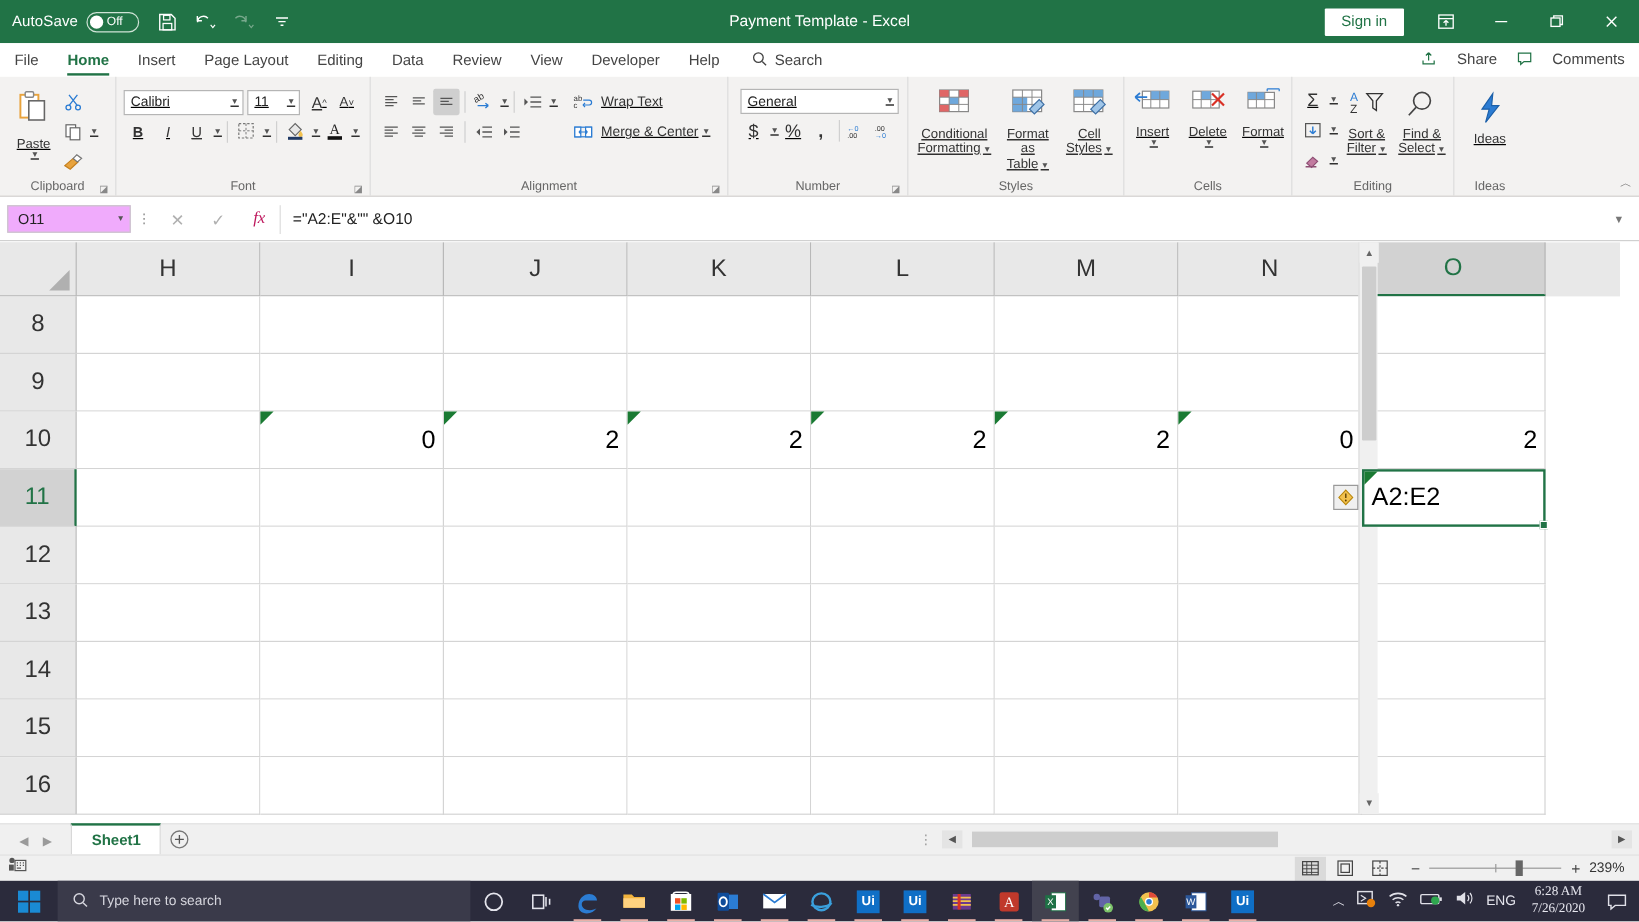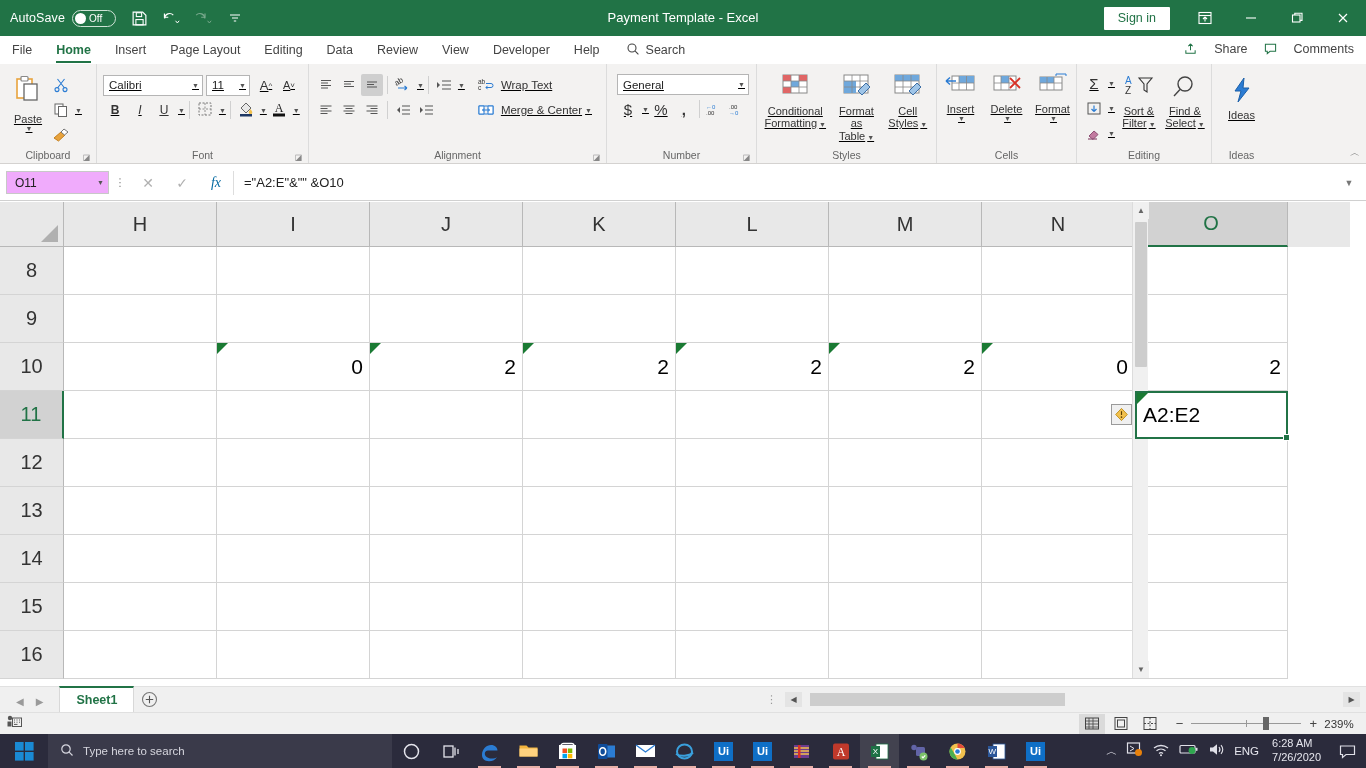--- a/index.html
+++ b/index.html
@@ -124,21 +124,21 @@
     width: 103px; height: 23px; border: 1px solid #c8c8c8; background: #f0abfc;
     display: flex; align-items: center; justify-content: space-between;
     padding: 0 4px 0 8px; font-size: 12px; color: #222;
   }
   .fb-dots { width: 22px; text-align: center; color: #888; font-size: 11px; }
   .fb-btns { display: flex; align-items: center; gap: 0; }
   .fb-btn {
     width: 34px; height: 24px; display: flex; align-items: center; justify-content: center;
     color: #b0b0b0; font-size: 14px;
   }
-  .fb-btn.fx { color: #0369a1; font-style: italic; font-family: "Liberation Serif", serif; font-size: 14px; }
+  .fb-btn.fx { color: #be185d; font-style: italic; font-family: "Liberation Serif", serif; font-size: 14px; }
   .fb-input {
     flex: 1; height: 24px; display: flex; align-items: center; padding-left: 10px;
     font-size: 13px; color: #222; border-left: 1px solid #ddd;
   }
   .fb-expand { width: 22px; text-align: center; color: #777; font-size: 9px; }
 
   
   .gridwrap { position: absolute; top: 202px; left: 0; width: 1366px; height: 476px; background: #fff; }
   .colhead {
     position: absolute; top: 0; left: 0; height: 45px; width: 1350px;
@@ -257,21 +257,21 @@
   .tb-icon {
     width: 39px; height: 34px; display: flex; align-items: center; justify-content: center;
     position: relative;
   }
   .tb-icon.running::after {
     content: ""; position: absolute; bottom: 0; left: 8px; right: 8px; height: 2px; background: #e8b0a8;
   }
   .tb-icon.active { background: #42424f; }
   .tray { margin-left: auto; display: flex; align-items: center; gap: 9px; padding-right: 6px; color: #e6e6ee; }
   .tray-lang { font-size: 11.5px; }
-  .clock { font-size: 11px; line-height: 1.25; padding: 0 4px; }
+  .clock { font-size: 11px; line-height: 1.25; text-align: center; padding: 0 4px; font-family: Liberation Serif, serif; }
   .notif { width: 26px; display: flex; align-items: center; justify-content: center; }
 
   .ico-sq { display: flex; align-items: center; justify-content: center; font-weight: bold; color: #fff; }
 </style>
 </head>
 <body>
 
 <div id="app">
 
   <div class="titlebar">

